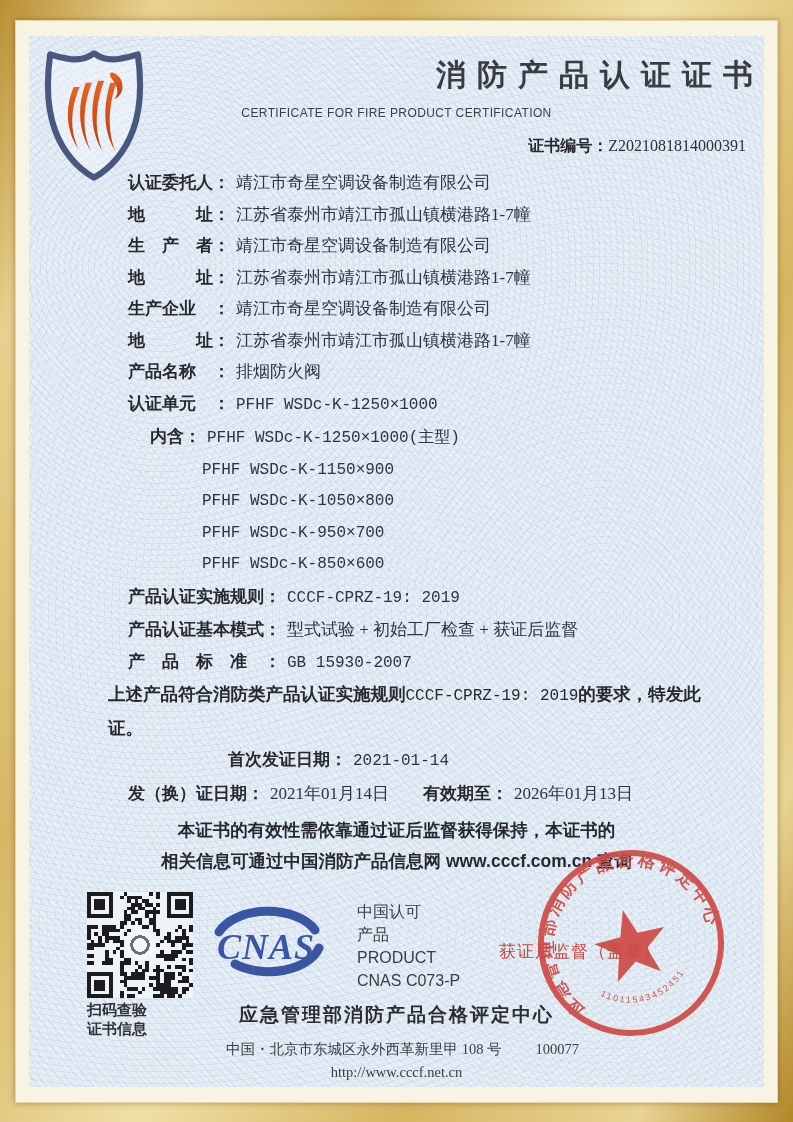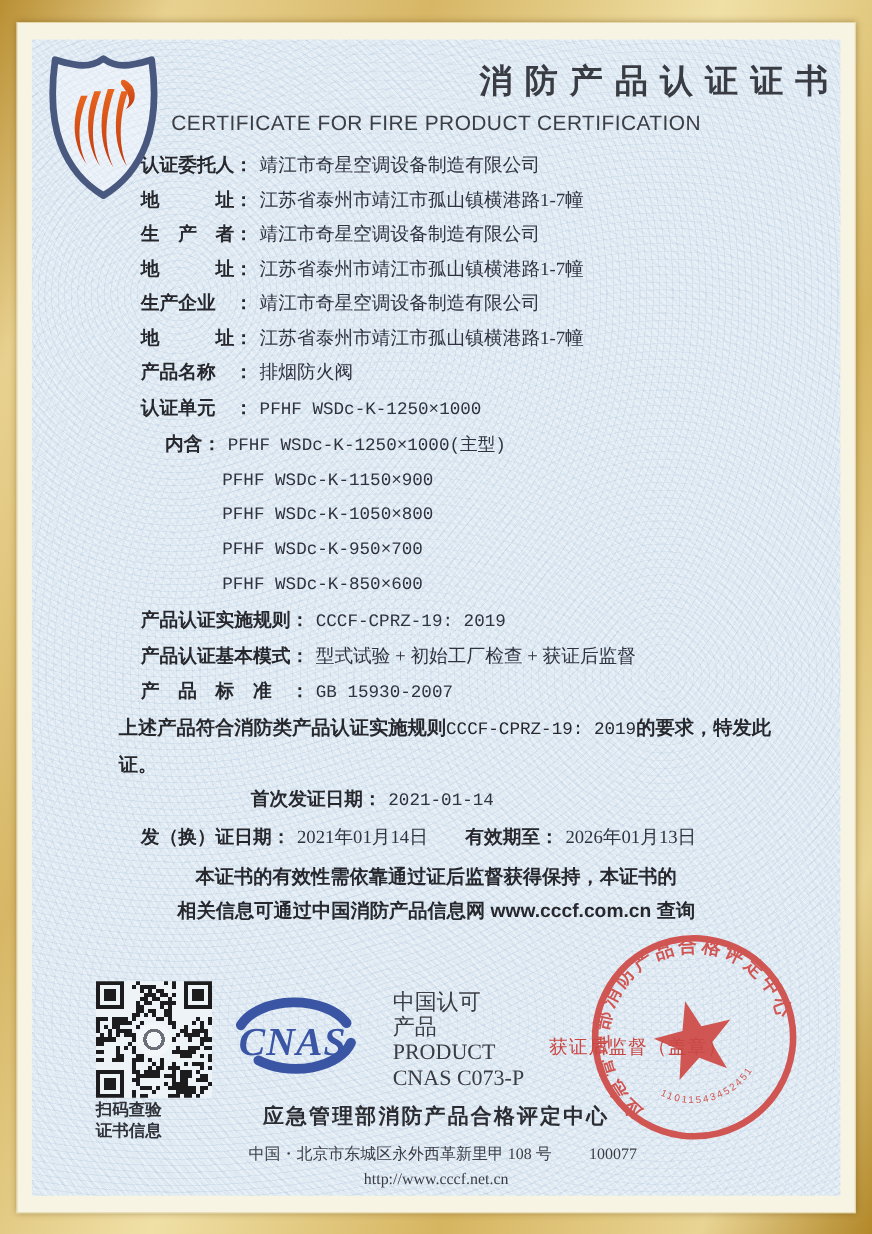--- a/index.html
+++ b/index.html
@@ -29,21 +29,21 @@
   }
   .shield { position:absolute; left:14px; top:10px; width:102px; height:138px; }
   .title {
     margin-top:20px; text-align:right;
     font-size:30px; font-weight:700; letter-spacing:11px;
     color:#3a3c44; text-indent:11px; line-height:38px;
     font-family:"Liberation Sans", sans-serif;
   }
   .subtitle {
     margin-top:7px; text-align:center;
-    font-size:19px; font-weight:500; color:#3c3e46; letter-spacing:.4px; line-height:24px;
+    font-size:12px; font-weight:500; color:#3c3e46; letter-spacing:.4px; line-height:24px;
   }
   .certno-row {
     margin-top:9px; text-align:right; padding-right:18px;
     font-size:16px; line-height:24px;
     font-family:"Liberation Serif", serif; color:#2e3036;
   }
   .certno-row .flabel { font-weight:700; font-family:"Liberation Sans", sans-serif; }
   .body-block { margin-top:9px; }
   .row { padding-left:99px; line-height:31.5px; white-space:nowrap; font-size:17px; }
   .flabel {
@@ -63,21 +63,21 @@
   }
   .statement .seg-code { font-weight:400; font-family:"Liberation Mono", monospace; font-size:16px; }
   .first-issue { padding-left:199px; }
   .gap { display:inline-block; width:34px; }
   .notice { text-align:center; font-size:17.5px; font-weight:600; color:#26282e; line-height:31px; }
   
   .qr { position:absolute; left:58px; top:856px; width:106px; height:106px; }
   .qr-caption { position:absolute; left:58px; top:964px; width:106px; 
     font-size:15px; line-height:19px; color:#2f3238; font-weight:700; }
   .cnas { position:absolute; left:178px; top:856px; width:120px; height:100px; }
-  .accred { position:absolute; left:328px; top:864px; font-size:20px; line-height:23px; color:#3a3c44;font-family:Liberation Serif, serif; }
+  .accred { position:absolute; left:328px; top:864px; font-size:16px; line-height:23px; color:#3a3c44; }
   .stamp { position:absolute; left:503px; top:808px; width:198px; height:198px; transform:rotate(-14deg); opacity:.92; }
   .stamp-caption { position:absolute; left:470px; top:904px; font-size:17px; letter-spacing:1px;
     color:#c84743; font-weight:500; font-family:"Liberation Serif", serif; white-space:nowrap; }
   .issuer { position:absolute; left:0; right:0; top:966px; text-align:center;
     font-size:19px; font-weight:700; letter-spacing:2px; color:#2b2d33; }
   .addr { position:absolute; left:0; right:0; top:1004px; text-align:center;
     font-size:14.5px; color:#3a3c44; font-family:"Liberation Serif", serif;padding-left:12px; }
   .addr .post { display:inline-block; margin-left:34px; }
   .site { position:absolute; left:0; right:0; top:1028px; text-align:center;
     font-size:14.5px; color:#3a3c44; font-family:"Liberation Serif", serif; }
@@ -100,20 +100,23 @@
     <path d="M30,40 C21,62 23,84 35,101 C26,83 27,60 36,40 Z" fill="url(#flameg)"></path>
     <path d="M42,36 C33,60 35,84 47,103 C38,84 39,58 48,36 Z" fill="url(#flameg)"></path>
     <path d="M54,34 C45,60 47,86 59,104 C50,85 51,58 60,34 Z" fill="url(#flameg)"></path>
     <path d="M66,30 C72,38 76,44 70,52 C78,48 80,40 76,32 C70,24 64,24 66,30 Z" fill="url(#flameg)"></path>
     <path d="M66,36 C58,62 60,86 71,103 C63,84 64,58 72,36 Z" fill="url(#flameg)"></path>
   </svg>
 
   <div class="title">消防产品认证证书</div>
   <div class="subtitle">CERTIFICATE FOR FIRE PRODUCT CERTIFICATION</div>
 
+  <div class="certno-row">
+    <span class="flabel">证书编号：</span><span>Z2021081814000391</span>
+  </div>
 
   <div class="body-block">
     <div class="row">
       <span class="flabel">认证委托人：</span><span class="fvalue">靖江市奇星空调设备制造有限公司</span>
     </div>
     <div class="row">
       <span class="flabel">地　　　址：</span><span class="fvalue">江苏省泰州市靖江市孤山镇横港路1-7幢</span>
     </div>
     <div class="row">
       <span class="flabel">生　产　者：</span><span class="fvalue">靖江市奇星空调设备制造有限公司</span>

